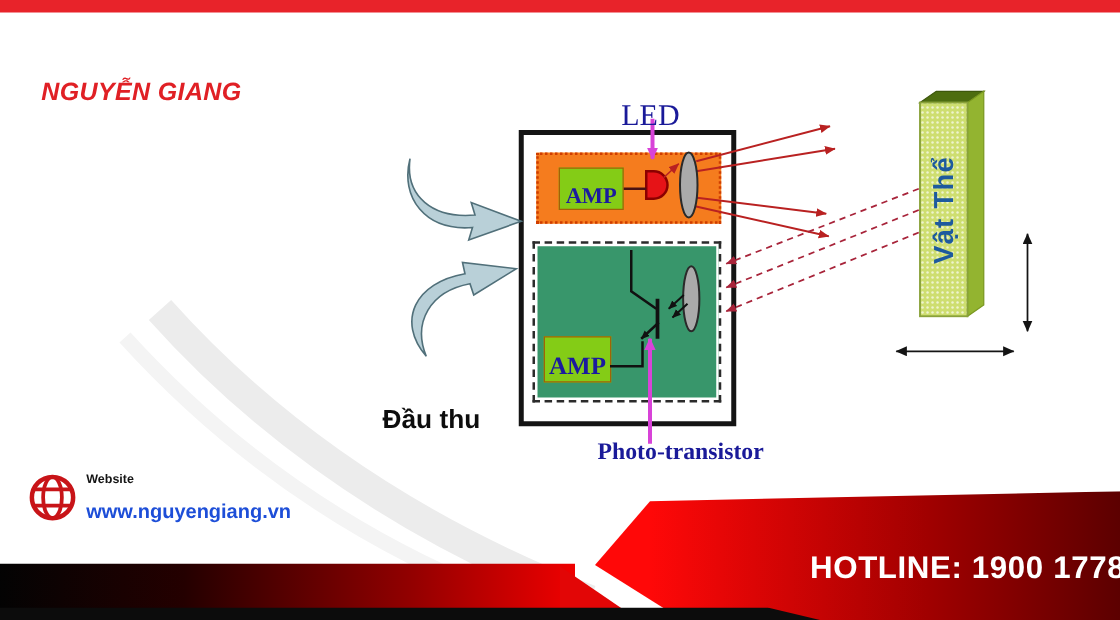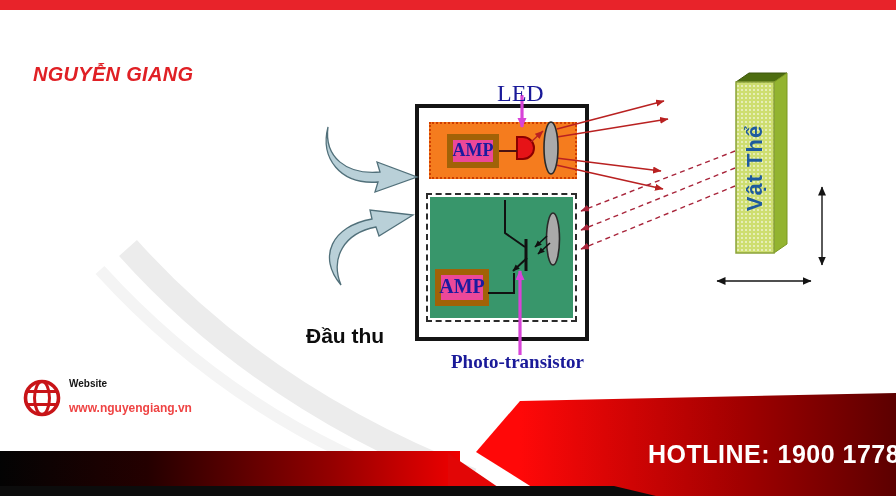--- a/index.html
+++ b/index.html
@@ -19,46 +19,46 @@
   .ovsvg{left:0;top:0;z-index:6;pointer-events:none;}
 
   
   .blackbox{left:415px;top:104px;width:174px;height:237px;box-sizing:border-box;
             border:4px solid #141414;background:#fff;z-index:5;}
   .orangebox{left:429px;top:122px;width:148px;height:57px;box-sizing:border-box;
              background:#f57c1e;border:2px dotted #cf3d00;z-index:5;}
   .greenbox{left:426px;top:193px;width:151px;height:129px;box-sizing:border-box;
             background:#38966b;background-clip:padding-box;border:2px dashed #2b2b2b;
             box-shadow:inset 0 0 0 2px #fff;z-index:5;}
-  .ampbox{box-sizing:border-box;background:#ec4899;border:6px solid #a16207;display:flex;
-          align-items:flex-start;justify-content:center;z-index:5;
+  .ampbox{box-sizing:border-box;background:#84cc16;border:1px solid #a16207;display:flex;
+          align-items:flex-end;justify-content:center;z-index:5;
           font-family:"Liberation Serif",serif;font-weight:700;color:#1b1b9e;}
   .amp1{left:447px;top:134px;width:52px;height:34px;font-size:18px;}
   .amp2{left:435px;top:269px;width:54px;height:37px;font-size:20px;}
   .ledchip{left:516px;top:136px;width:19px;height:24px;background:#e61317;
            border:2px solid #8b0000;border-radius:0 12px 12px 0;box-sizing:border-box;z-index:5;}
 
   
   .lbl{color:#0d0d0d;font-weight:700;z-index:7;white-space:nowrap;}
   .dauphat{left:293px;top:99px;font-size:21px;}
   .dauthu{left:306px;top:288px;font-size:21px;margin-top:36px;}
   .ledlbl{left:497px;top:80px;font-family:"Liberation Serif",serif;font-size:24px;
           font-weight:400;color:#1a1a99;z-index:7;}
-  .ptlbl{left:451px;top:351px;font-family:"Liberation Serif",serif;font-size:19px;
+  .ptlbl{left:478px;top:351px;font-family:"Liberation Serif",serif;font-size:19px;
          font-weight:700;color:#1a1a99;z-index:7;white-space:nowrap;}
 
   
   .vatthe{left:736px;top:82px;width:38px;height:171px;display:flex;align-items:center;
           justify-content:center;z-index:7;}
   .vatthe span{transform:rotate(-90deg);white-space:nowrap;font-size:22px;font-weight:800;
                color:#1d5a9e;letter-spacing:1px;}
 
   
   .weblbl{left:69px;top:378px;font-size:10px;font-weight:800;color:#141414;z-index:7;}
-  .weburl{left:69px;top:401px;font-size:12px;font-weight:600;color:#ef4444;z-index:7;text-align:right;}
+  .weburl{left:69px;top:401px;font-size:16px;font-weight:600;color:#1d4ed8;z-index:7;text-align:right;}
 
   .gradbar{left:0;top:451px;width:460px;height:36px;z-index:2;
            background:linear-gradient(90deg,#030303 0%,#240000 32%,#940000 72%,#ef0000 100%);}
   .tri{left:0;top:0;width:896px;height:496px;background:#e20606;z-index:2;
        clip-path:polygon(448px 453px,511px 496px,448px 496px);}
   .banner{left:0;top:0;width:896px;height:496px;z-index:3;
           background:linear-gradient(90deg,#ff0808 58%,#a00000 83%,#5c0000 100%);
           clip-path:polygon(520px 401px,896px 393px,896px 496px,546px 496px,476px 452px);}
   .blackstrip{left:0;top:0;width:896px;height:496px;background:#0c0c0c;z-index:4;
               clip-path:polygon(0px 486px,614px 486px,656px 496px,0px 496px);}

